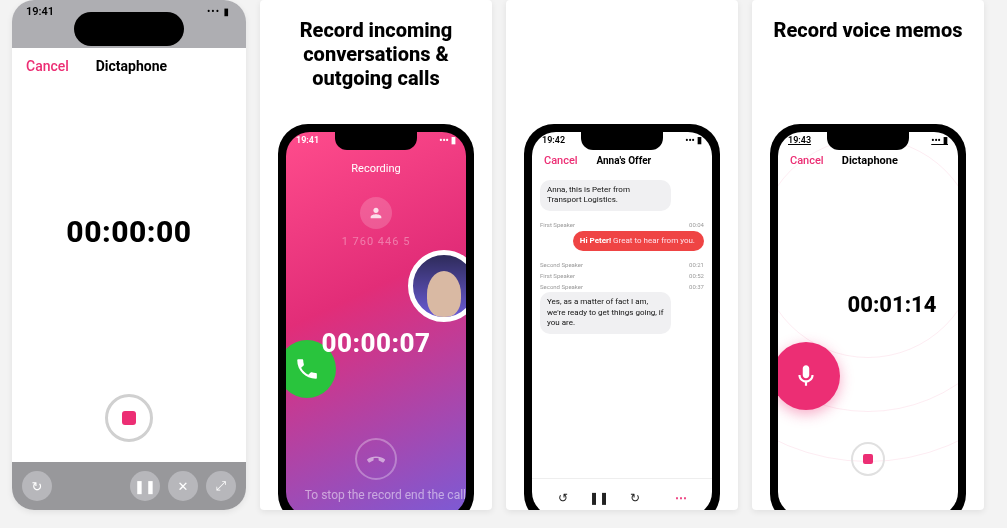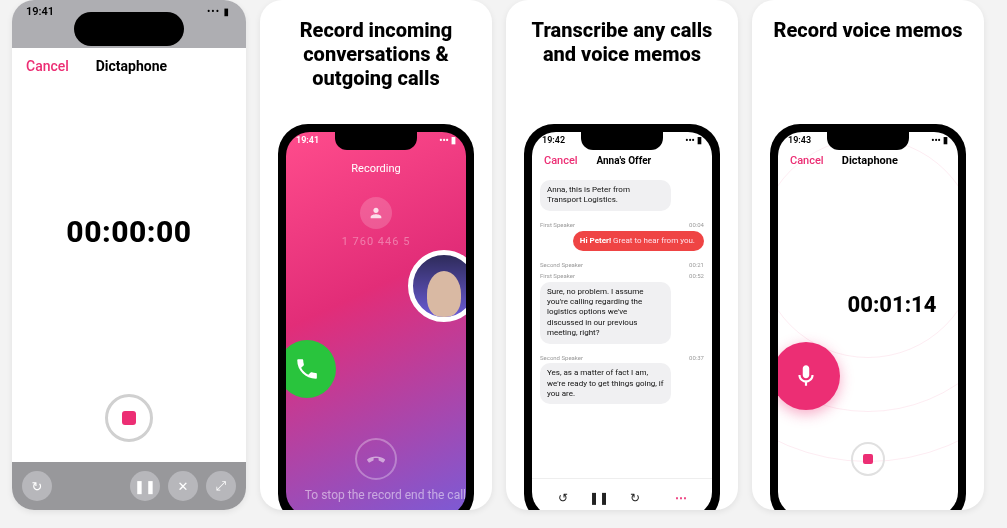--- a/index.html
+++ b/index.html
@@ -16,21 +16,21 @@
   .card1 .navrow .cancel { color: #ec2e74; font-size: 14px; font-weight: 500; }
   .card1 .navrow .title { flex: 1; text-align: center; font-weight: 700; font-size: 14px; margin-left: -38px; }
   .card1 .bigtime { margin-top: 140px; text-align: center; font-size: 30px; font-weight: 800; letter-spacing: .5px; }
   .card1 .rec-outer { position: absolute; left: 50%; bottom: 68px; transform: translateX(-50%); width: 48px; height: 48px; border: 3px solid #d0d0d0; border-radius: 50%; display:flex; align-items:center; justify-content:center; }
   .card1 .rec-outer .sq { width: 14px; height: 14px; background: #ec2e74; border-radius: 3px; }
   .card1 .media-row { position: absolute; left: 0; right: 0; bottom: 0; height: 48px; background: #7e7e82cc; display: flex; align-items: center; padding: 0 10px; gap: 60px; }
   .card1 .media-row .mbtn { width: 30px; height: 30px; border-radius: 50%; background: #b7b7bb; display: inline-flex; align-items:center; justify-content:center; color:#fff; font-size:13px; }
   .card1 .media-row .cluster { margin-left: auto; display:flex; gap:8px; }
 
   
-  .promo { position: absolute; top: 0; width: 232px; height: 510px; border-radius: 22px; background: #fff; box-shadow: 0 2px 6px rgba(0,0,0,.08); overflow: hidden; }
+  .promo { position: absolute; top: 0; width: 232px; height: 510px; border-radius: 4px; background: #fff; box-shadow: 0 2px 6px rgba(0,0,0,.08); overflow: hidden; }
   .promo.p2 { left: 260px; }
   .promo.p3 { left: 506px; }
   .promo.p4 { left: 752px; }
   .promo h2 { text-align: center; font-weight: 800; font-size: 20px; line-height: 1.2; padding: 18px 14px 8px; }
 
   
   .phone { position: absolute; left: 50%; transform: translateX(-50%); width: 196px; height: 400px; top: 124px; background: #000; border-radius: 30px; padding: 8px; }
   .screen { width: 100%; height: 100%; background: #fff; border-radius: 24px; overflow: hidden; position: relative; }
   .notch { position: absolute; top: 0; left: 50%; transform: translateX(-50%); width: 82px; height: 18px; background: #000; border-bottom-left-radius: 12px; border-bottom-right-radius: 12px; z-index:5; }
   .statusbar { position: absolute; top: 3px; left: 10px; right: 10px; display:flex; justify-content:space-between; font-size:9px; font-weight:600; z-index:4; }
@@ -59,21 +59,21 @@
   .p3 .spk { font-size:6px; color:#9a9a9a; margin:3px 0 2px; display:flex; justify-content:space-between; }
   .p3 .bubble { max-width:80%; padding:5px 7px; border-radius:10px; margin-bottom:10px; }
   .p3 .bubble.grey { background:#f0f0f2; color:#111; }
   .p3 .bubble.pink { background:#ef4444; color:#fff; margin-left:auto; }
   .p3 .bubble.pink .hl { color:#ffe1ec; }
   .p3 .playbar { position:absolute; bottom:0; left:0; right:0; height:38px; border-top:1px solid #eee; display:flex; align-items:center; justify-content:center; gap:18px; }
   .p3 .playbar .pb { width:18px; height:18px; display:inline-flex; align-items:center; justify-content:center; color:#222; font-size:12px; }
   .p3 .playbar .ell { color:#ec2e74; font-weight:900; margin-left:10px; }
 
   
-  .p4 .statusbar { color:#000; }
+  .p4 .statusbar { color:#000;text-decoration:underline; }
   .p4 .nav4 { position:absolute; top:22px; left:0; right:0; display:flex; align-items:center; padding:0 12px; }
   .p4 .nav4 .cancel { color:#ec2e74; font-size:11px; font-weight:500; }
   .p4 .nav4 .title { flex:1; text-align:center; font-weight:700; font-size:11px; margin-left:-30px; }
   .p4 .rings { position:absolute; inset:0; }
   .p4 .rings div { position:absolute; border:1px solid rgba(236,46,116,.09); border-radius:50%; }
   .p4 .r1 { width:220px; height:220px; top:6px; left:50%; margin-left:-110px; }
   .p4 .r2 { width:320px; height:320px; top:-40px; left:50%; margin-left:-160px; }
   .p4 .r3 { width:420px; height:420px; top:-90px; left:50%; margin-left:-210px; }
   .p4 .bigtime4 { position:absolute; top:160px; width:100%; text-align:center; font-size:22px; font-weight:800;margin-left:24px; }
   .p4 .micbig { position:absolute; left:-6px; top:210px; width:68px; height:68px; border-radius:50%; background:#ec2e74; display:flex; align-items:center; justify-content:center; box-shadow:0 4px 14px rgba(236,46,116,.4); }
@@ -127,32 +127,32 @@
         </div>
         <div class="num-dim">1 760 446 5</div>
         <div class="caller">
             <div class="face"></div>
           </div>
         <div class="phoneicon">
           <svg viewBox="0 0 24 24">
               <path d="M6.6 10.8c1.4 2.8 3.8 5.1 6.6 6.6l2.2-2.2c.3-.3.7-.4 1-.2 1.2.4 2.4.6 3.7.6.6 0 1 .4 1 1V20c0 .6-.4 1-1 1C10.6 21 3 13.4 3 4c0-.6.4-1 1-1h3.5c.6 0 1 .4 1 1 0 1.3.2 2.5.6 3.7.1.3 0 .7-.2 1l-2.3 2.1z"></path>
             </svg>
         </div>
+        <div class="bigtime2">00:00:07</div>
         <div class="hang">
           <svg viewBox="0 0 24 24">
               <path d="M12 9C8 9 4.5 10.2 1.6 12.3c-.4.3-.5.9-.2 1.3l1.7 2.3c.3.4.9.5 1.3.2 1.2-.9 2.6-1.5 4-1.9.4-.1.7-.5.7-.9V11c1-.2 2-.3 3-.3s2 .1 3 .3v2.3c0 .4.3.8.7.9 1.4.4 2.8 1 4 1.9.4.3 1 .2 1.3-.2l1.7-2.3c.3-.4.2-1-.2-1.3C19.5 10.2 16 9 12 9z"></path>
             </svg>
         </div>
         <div class="hint">To stop the record end the call</div>
       </div>
     </div>
   </div>
 
   <div class="promo p3">
-    <h2>Transcribe any calls and voice memos</h2>
     <div class="phone">
       <div class="screen">
         <div class="notch"></div>
         <div class="statusbar">
           <span>19:42</span>
           <span>••• ▮</span>
         </div>
         <div class="nav3">
           <span class="cancel">Cancel</span>
           <span class="title">Anna's Offer</span>
@@ -165,21 +165,20 @@
             </div>
             <div class="bubble pink"><b>Hi Peter!</b><span class="hl"> Great to hear from you.</span></div>
             <div class="spk">
               <span>Second Speaker</span>
               <span>00:21</span>
             </div>
             <div class="spk">
               <span>First Speaker</span>
               <span>00:52</span>
             </div>
-            <div class="bubble grey">Sure, no problem. I assume you're calling regarding the logistics options we've discussed in our previous meeting, right?</div>
             <div class="spk">
               <span>Second Speaker</span>
               <span>00:37</span>
             </div>
             <div class="bubble grey">Yes, as a matter of fact I am, we're ready to get things going, if you are.</div>
           </div>
         <div class="playbar">
           <span class="pb">↺</span>
           <span class="pb">❚❚</span>
           <span class="pb">↻</span>

